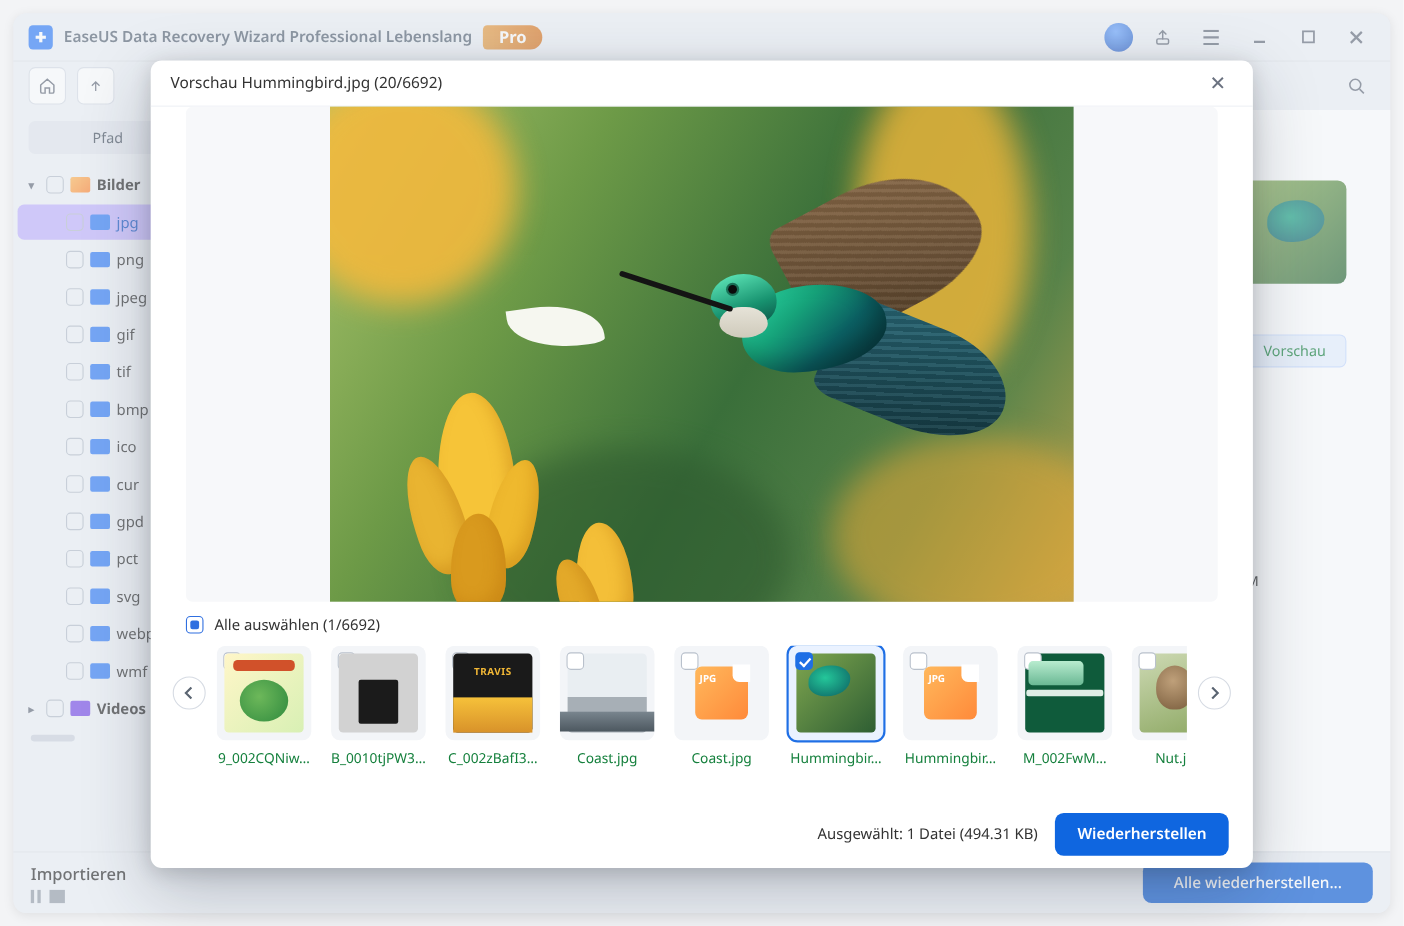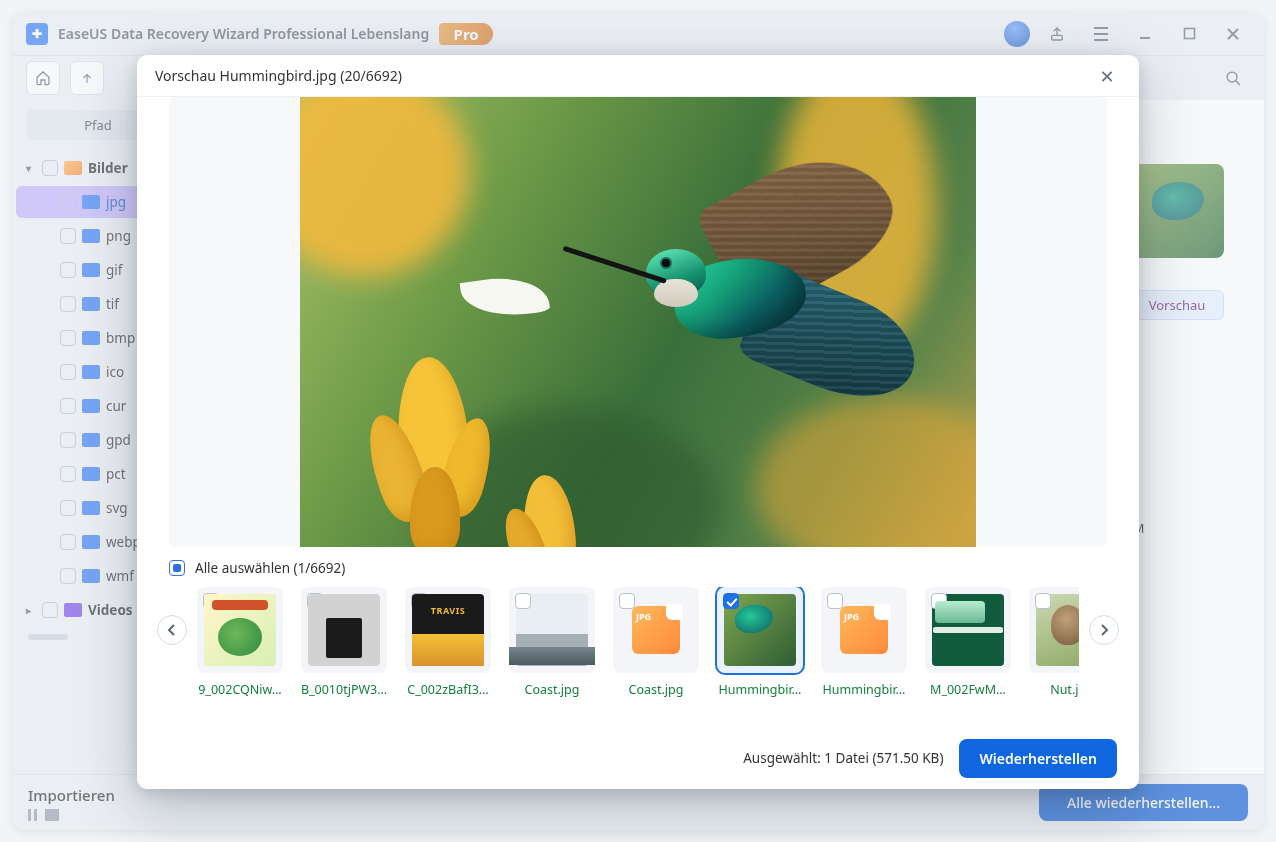--- a/index.html
+++ b/index.html
@@ -29,21 +29,21 @@
   .tree-check { width:16px;height:16px;border:1.5px solid #b9c1cc;border-radius:4px; flex:0 0 auto;}
   .tree-fold { width:18px;height:14px;border-radius:2px;background:#3a82f7; flex:0 0 auto;}
   .tree-fold.img {background:linear-gradient(135deg,#ffb85c,#ff8a3a);}
   .tree-fold.vid {background:#7b50e6;}
   .tree-indent { padding-left: 44px; }
   .sidebar-scrollthumb { width:40px;height:6px;border-radius:3px;background:#cfd5df; margin: 6px 0 0 12px;}
 
   .main { flex:1; background:#fff; border-left:1px solid #e5e9ef; padding: 10px 14px; }
   .right-thumb { position:absolute; right:40px; top:152px; width:94px;height:94px;border-radius:8px; background:linear-gradient(135deg,#8db35a,#2f6b3a); overflow:hidden;}
   .right-thumb::after{content:'';position:absolute;left:22px;top:18px;width:52px;height:38px;background:radial-gradient(ellipse at 40% 40%,#1fa786,#0c5a6a);border-radius:55% 50% 60% 45%;}
-  .vorschau-btn { position:absolute; right:40px; top:278px; width: 94px; height:30px; border-radius:6px; background:#e9f1ff; border:1px solid #c7dbff; color:#701a75; font-size:13px; display:flex;align-items:center;justify-content:center; }
+  .vorschau-btn { position:absolute; right:40px; top:292px; width: 94px; height:30px; border-radius:6px; background:#e9f1ff; border:1px solid #c7dbff; color:#15803d; font-size:13px; display:flex;align-items:center;justify-content:center; }
   .rt-label { position:absolute; right:40px; font-size:12.5px; color:#4b5563; width:120px; text-align:left;}
   .rt-name { top: 352px; color:#111;}
   .rt-date { top: 490px; color:#6b7280;}
   .rt-time { top: 508px; color:#111;}
 
   .footer { height:56px; border-top:1px solid #e1e5ea; display:flex;align-items:center;padding: 0 16px; }
   .footer-left { display:flex;flex-direction:column;gap:4px;}
   .footer-title { font-size:15px; color:#333; font-weight:500;}
   .footer-ctrls { display:flex; gap:8px;}
   .pctrl { width:14px;height:12px; background:#9aa2ad;}
@@ -205,20 +205,25 @@
         <span>jpg</span>
       </div>
       <div class="tree-row tree-indent">
           <span class="tree-check"></span>
           <span class="tree-fold"></span>
           <span>png</span>
         </div>
       <div class="tree-row tree-indent">
           <span class="tree-check"></span>
           <span class="tree-fold"></span>
+          <span>jpeg</span>
+        </div>
+      <div class="tree-row tree-indent">
+          <span class="tree-check"></span>
+          <span class="tree-fold"></span>
           <span>gif</span>
         </div>
       <div class="tree-row tree-indent">
           <span class="tree-check"></span>
           <span class="tree-fold"></span>
           <span>tif</span>
         </div>
       <div class="tree-row tree-indent">
           <span class="tree-check"></span>
           <span class="tree-fold"></span>
@@ -409,16 +414,16 @@
         </div>
     </div>
     <div class="nav-circle">
         <svg width="10" height="12" viewBox="0 0 10 12" fill="none" stroke="currentColor" stroke-width="2">
           <path d="M3 1l5 5-5 5"></path>
         </svg>
       </div>
   </div>
 
   <div class="m-footer">
-    <span class="m-status">Ausgewählt: 1 Datei (571.50 KB)</span>
+    <span class="m-status">Ausgewählt: 1 Datei (494.31 KB)</span>
     <button class="m-recover">Wiederherstellen</button>
   </div>
 </div>
 
 </body></html>

